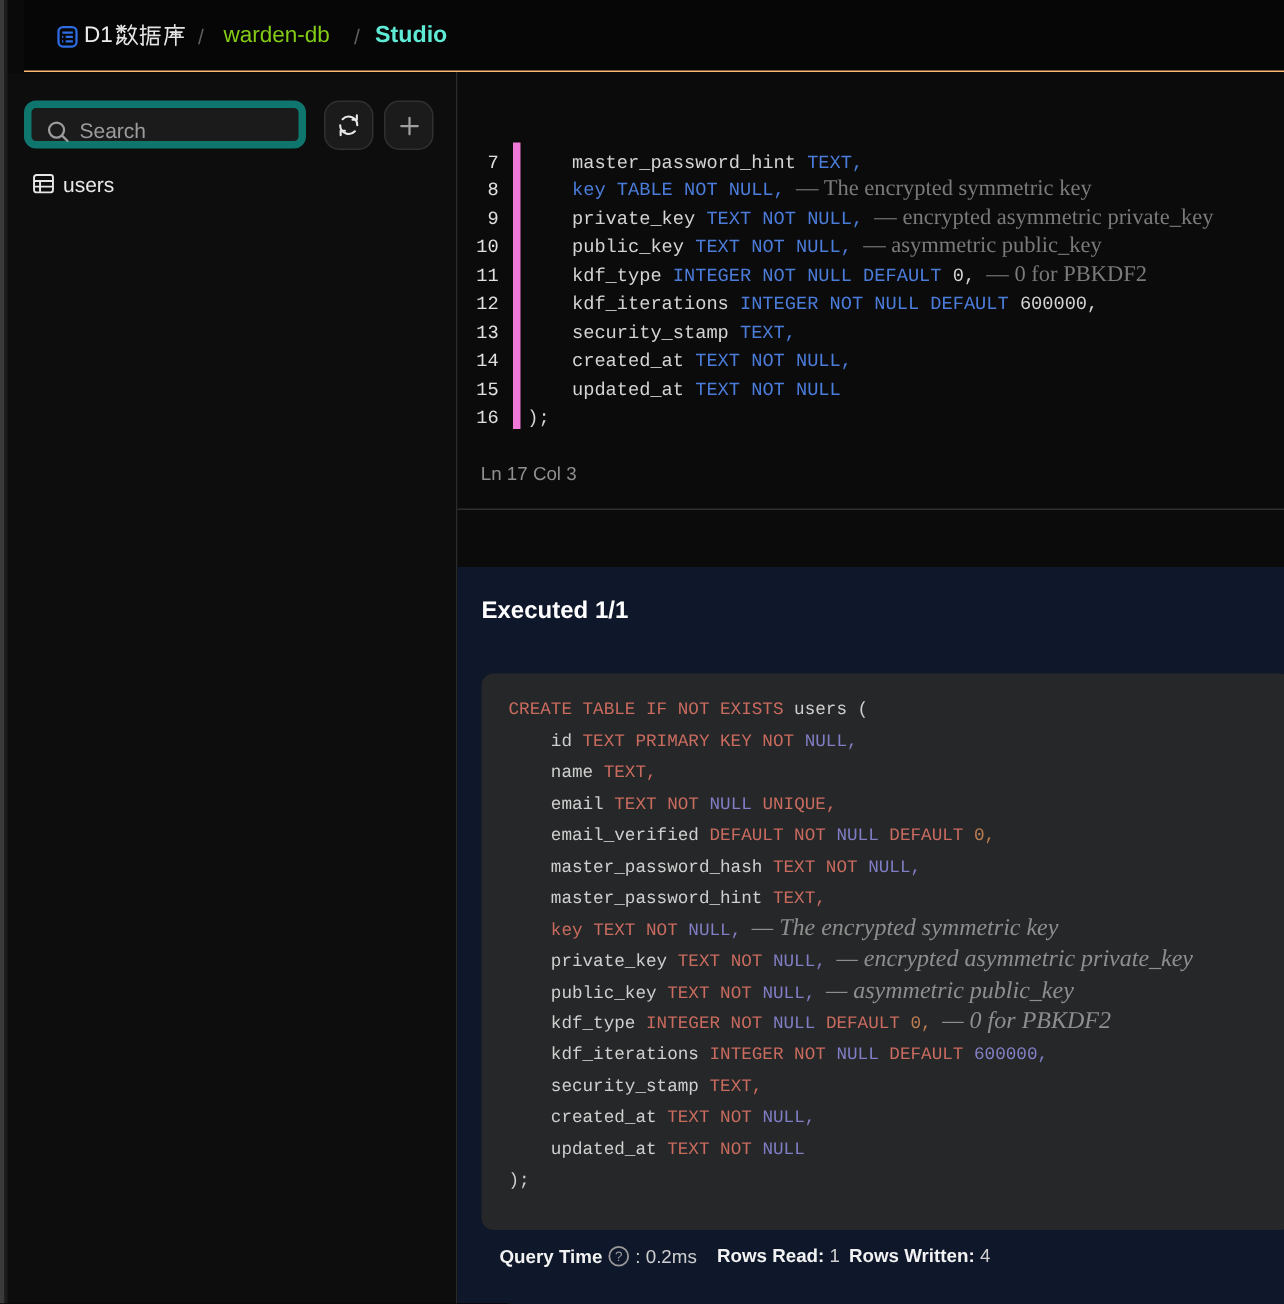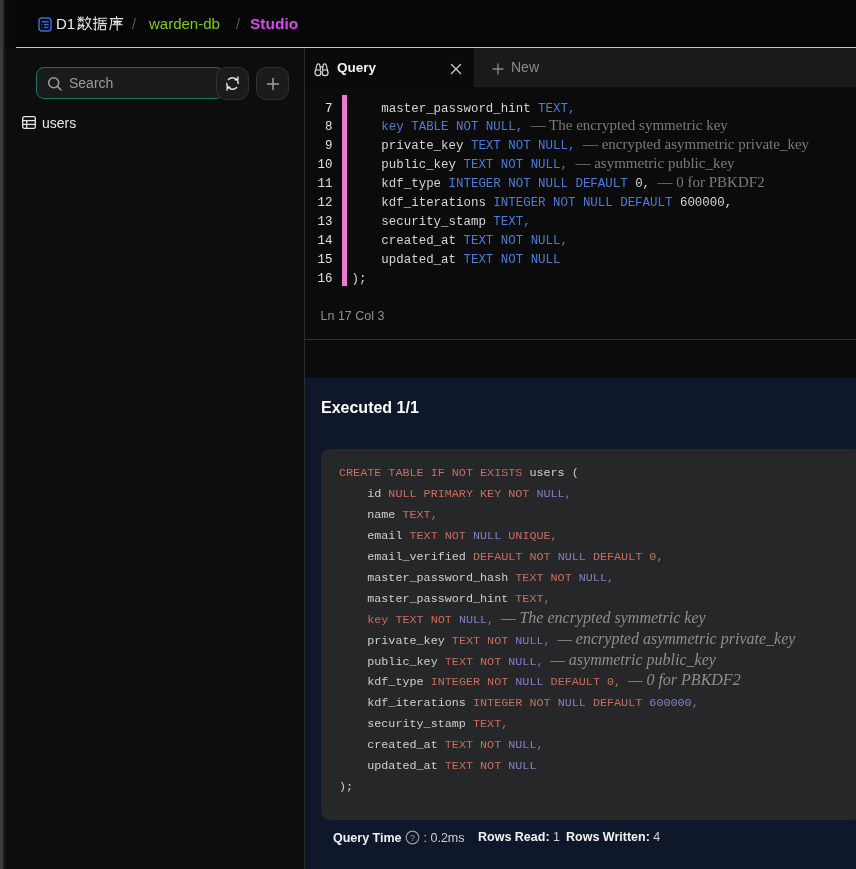--- a/index.html
+++ b/index.html
@@ -5,21 +5,21 @@
 html,body{margin:0;padding:0;width:856px;height:869px;background:#0a0a0a;overflow:hidden}
 *{box-sizing:border-box}
 body{font-family:"Liberation Sans",sans-serif;position:relative}
 .abs{position:absolute}
 
 #topbar{position:absolute;left:16px;top:0;width:856px;height:48px;background:#060606;border-bottom:1px solid #fdba74}
 #crumb{position:absolute;left:0;top:0;height:48px;width:400px}
 #crumb span{position:absolute;top:0;height:48px;line-height:48px;font-size:15px}
 
 #sidebar{position:absolute;left:0;top:49px;width:304px;height:820px;background:#0d0d0d}
-#search{position:absolute;left:36px;top:18px;width:188px;height:32px;background:#1b1b1b;border:1px solid #0f766e;border-radius:8px}
+#search{position:absolute;left:16px;top:18px;width:188px;height:32px;background:#1b1b1b;border:5px solid #0f766e;border-radius:8px}
 #search .ph{position:absolute;left:32px;top:7px;font-size:14px;color:#9c9c9c}
 .sqbtn{position:absolute;top:18px;width:33px;height:33px;background:#1b1b1b;border:1px solid #303030;border-radius:10px}
 #users-row{position:absolute;left:22px;top:66px;height:16px}
 #users-row span{position:absolute;left:20px;top:0px;font-size:14px;color:#e8e8e8}
 
 #vsep{position:absolute;left:304px;top:48px;width:1px;height:821px;background:#2b2b2b}
 
 #ledge{position:absolute;left:0;top:0;width:3px;height:869px;background:#3a3a3a;z-index:50}
 #ledge2{position:absolute;left:3px;top:0;width:2px;height:869px;background:#1c1c1c;z-index:50}
 
@@ -99,21 +99,21 @@
       <path d="M2.8 2.6 Q2.7 9 0.9 13.8"></path>
       <line x1="4.4" y1="5.4" x2="12.4" y2="5.4"></line>
       <path d="M6.3 5.4 Q5.9 7 4.9 8.2"></path>
       <line x1="3.6" y1="8.8" x2="13.2" y2="8.8"></line>
       <line x1="8.2" y1="4" x2="8.2" y2="14.2"></line>
       <path d="M5.7 6.9 L11 6.9 L11 8.8"></path>
     </svg>
     <span style="left:116px;color:#5f5f5f;font-size:14px">/</span>
     <span style="left:133px;color:#84cc16">warden-db</span>
     <span style="left:220px;color:#5f5f5f;font-size:14px">/</span>
-    <span style="left:234px;color:#d946ef;font-weight:700;font-size:15.5px">Studio</span>
+    <span style="left:234px;color:#5eead4;font-weight:700;font-size:15.5px">Studio</span>
   </div>
 </div>
 
 <div id="sidebar">
   <div id="search">
     <svg class="abs" style="left:10px;top:8px" width="16" height="16" viewBox="0 0 16 16" fill="none" stroke="#9c9c9c" stroke-width="1.5" stroke-linecap="round">
       <circle cx="6.7" cy="6.7" r="5"></circle>
       <line x1="10.4" y1="10.4" x2="14" y2="14"></line>
     </svg>
     <span class="ph">Search</span>
@@ -140,41 +140,20 @@
       <line x1="4.7" y1="4.6" x2="4.7" y2="12.3"></line>
     </svg>
     <span>users</span>
   </div>
 </div>
 
 <div id="vsep"></div>
 
 <div id="main">
 
-  <div class="tabbar" style="top:0">
-    <div class="tab-active">
-      <svg class="tabicon" width="17" height="17" viewBox="0 0 16 16" fill="none" stroke="#dcdcdc" stroke-width="1.1">
-        <circle cx="4.6" cy="11" r="2.8"></circle>
-        <circle cx="11.4" cy="11" r="2.8"></circle>
-        <path d="M2.2 9.6 L3.5 4.2 C3.7 3.2 4.2 2.7 5 2.7 C5.9 2.7 6.4 3.3 6.5 4.2 L7.1 8.4"></path>
-        <path d="M13.8 9.6 L12.5 4.2 C12.3 3.2 11.8 2.7 11 2.7 C10.1 2.7 9.6 3.3 9.5 4.2 L8.9 8.4"></path>
-        <line x1="6.5" y1="5.6" x2="9.5" y2="5.6"></line>
-      </svg>
-      <div class="tablabel">Query</div>
-      <svg class="abs" style="left:145px;top:15px" width="12" height="12" viewBox="0 0 12 12" stroke="#d0d0d0" stroke-width="1.3" stroke-linecap="round">
-        <line x1="1.5" y1="1.5" x2="10.5" y2="10.5"></line>
-        <line x1="10.5" y1="1.5" x2="1.5" y2="10.5"></line>
-      </svg>
-    </div>
-    <svg class="abs" style="left:187px;top:15px" width="12" height="12" viewBox="0 0 12 12" stroke="#8a8a8a" stroke-width="1.3" stroke-linecap="round">
-      <line x1="6" y1="1" x2="6" y2="11"></line>
-      <line x1="1" y1="6" x2="11" y2="6"></line>
-    </svg>
-    <div class="abs" style="left:206px;top:0;height:39px;line-height:39px;font-size:14px;color:#8a8a8a">New</div>
-  </div>
 
   <div id="gutter"> 7
  8
  9
 10
 11
 12
 13
 14
 15
@@ -192,21 +171,21 @@
 );</div>
   <div id="status">Ln 17 Col 3</div>
 
   <div id="hdiv"></div>
 
 
   <div id="sumcontent">
     <div id="executed">Executed 1/1</div>
     <div id="sqlblock">
       <div id="sqlcode"><span class="skw">CREATE TABLE IF NOT EXISTS</span> users (
-    id <span class="skw">NULL PRIMARY KEY NOT</span> <span class="snull">NULL,</span>
+    id <span class="skw">TEXT PRIMARY KEY NOT</span> <span class="snull">NULL,</span>
     name <span class="skw">TEXT,</span>
     email <span class="skw">TEXT NOT</span> <span class="snull">NULL</span> <span class="skw">UNIQUE,</span>
     email_verified <span class="skw">DEFAULT NOT</span> <span class="snull">NULL</span> <span class="skw">DEFAULT</span> <span class="szero">0,</span>
     master_password_hash <span class="skw">TEXT NOT</span> <span class="snull">NULL,</span>
     master_password_hint <span class="skw">TEXT,</span>
     <span class="skw">key TEXT NOT</span> <span class="snull">NULL,</span> <span class="scm">— The encrypted symmetric key</span>
     private_key <span class="skw">TEXT NOT</span> <span class="snull">NULL,</span> <span class="scm">— encrypted asymmetric private_key</span>
     public_key <span class="skw">TEXT NOT</span> <span class="snull">NULL,</span> <span class="scm">— asymmetric public_key</span>
     kdf_type <span class="skw">INTEGER NOT</span> <span class="snull">NULL</span> <span class="skw">DEFAULT</span> <span class="szero">0,</span> <span class="scm">— 0 for PBKDF2</span>
     kdf_iterations <span class="skw">INTEGER NOT</span> <span class="snull">NULL</span> <span class="skw">DEFAULT</span> <span class="snum">600000,</span>

